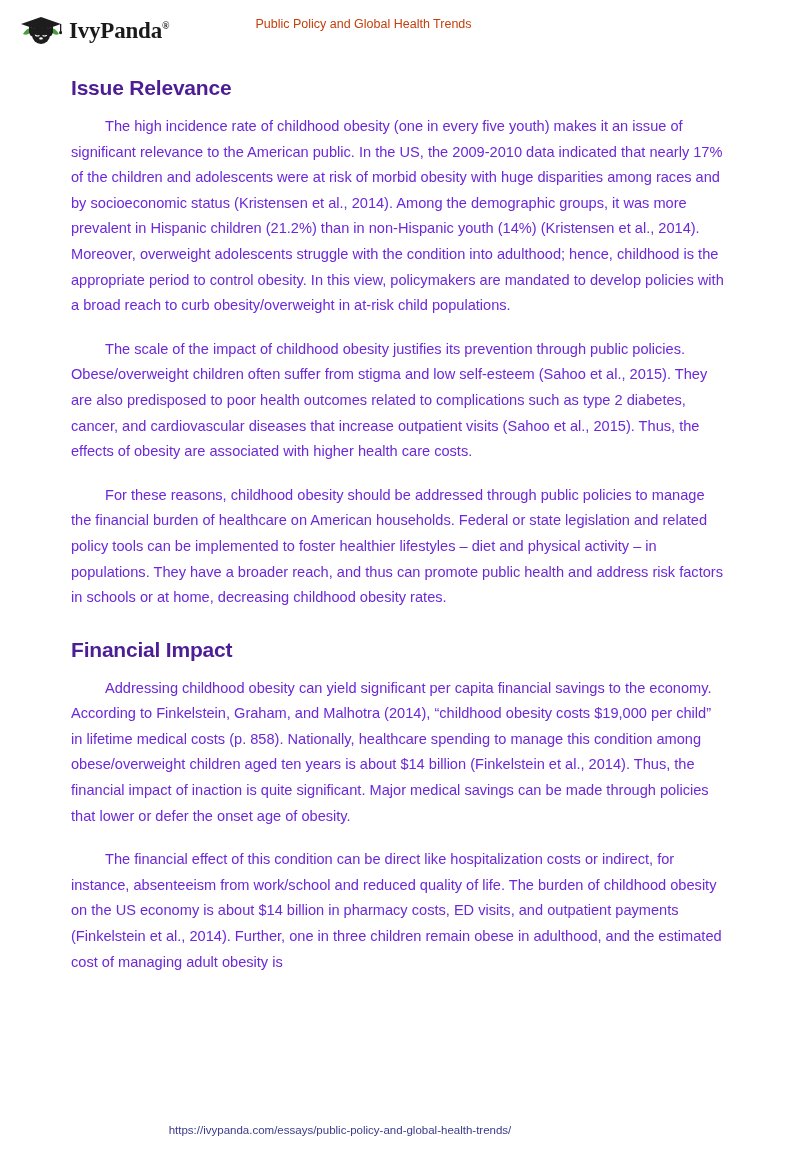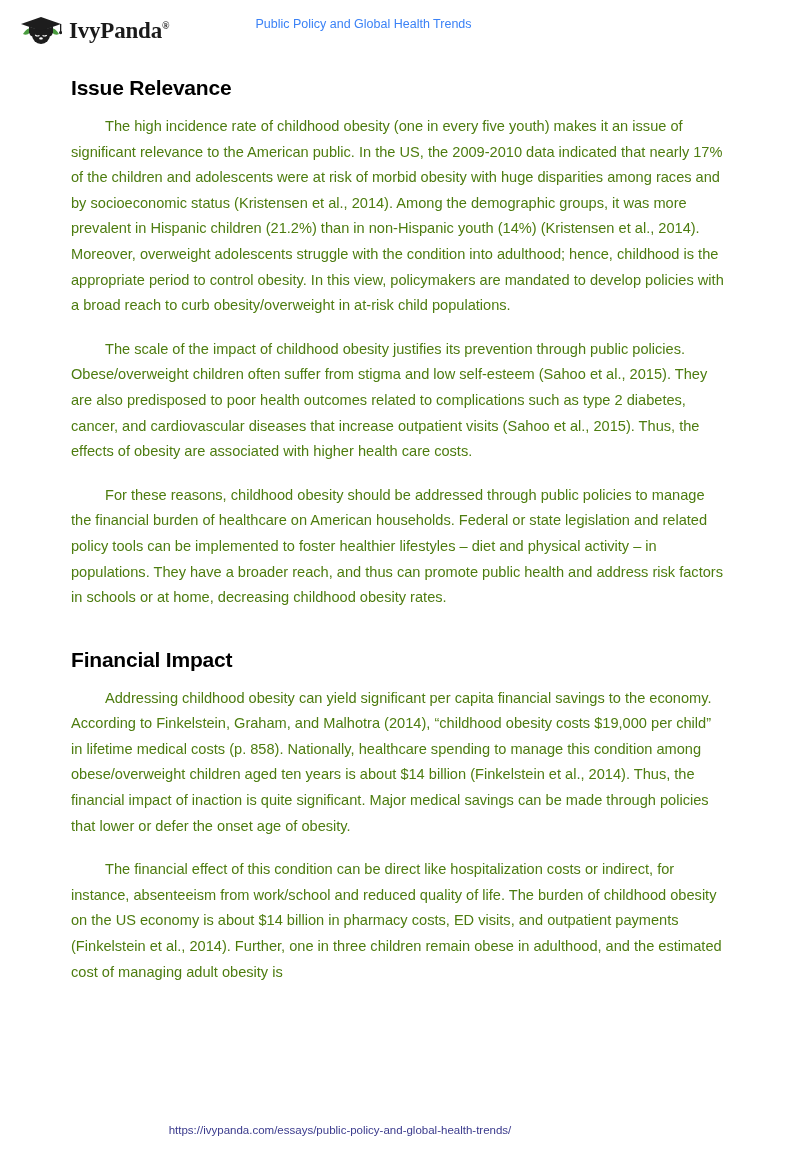--- a/index.html
+++ b/index.html
@@ -63,51 +63,51 @@
     font-weight: bold;
   }
 
   .header-title {
     position: absolute;
     left: 0;
     right: 0;
     top: 17px;
     text-align: center;
     font-size: 12.5px;
-    color: #3b82f6;
+    color: #c2410c;
     font-family: "Liberation Sans", sans-serif;
   }
 
   
   .content {
     position: absolute;
     left: 71px;
     top: 66px;
     width: 653px;
   }
 
   h2.section-heading {
     font-size: 21px;
     font-weight: bold;
     margin: 10px 0 14px 0;
-    color: #000000;
+    color: #4c1d95;
     letter-spacing: -0.2px;
   }
 
   h2.section-heading.second {
-    margin-top: 37px;
+    margin-top: 27px;
   }
 
   p.para {
     font-size: 14.6px;
     line-height: 25.6px;
     margin: 0 0 18px 0;
     text-indent: 34px;
     text-align: left;
-    color: #4d7c0f;
+    color: #6d28d9;
   }
 
   p.para.last {
     margin-bottom: 14px;
   }
 
   
   .page-footer {
     position: absolute;
     left: 0;

